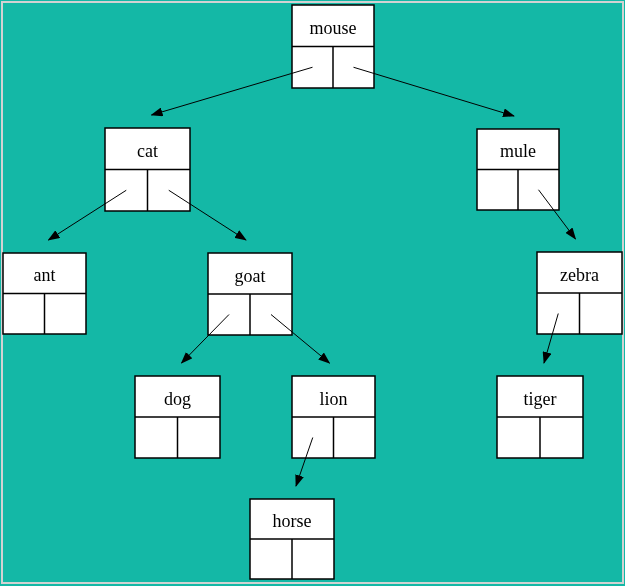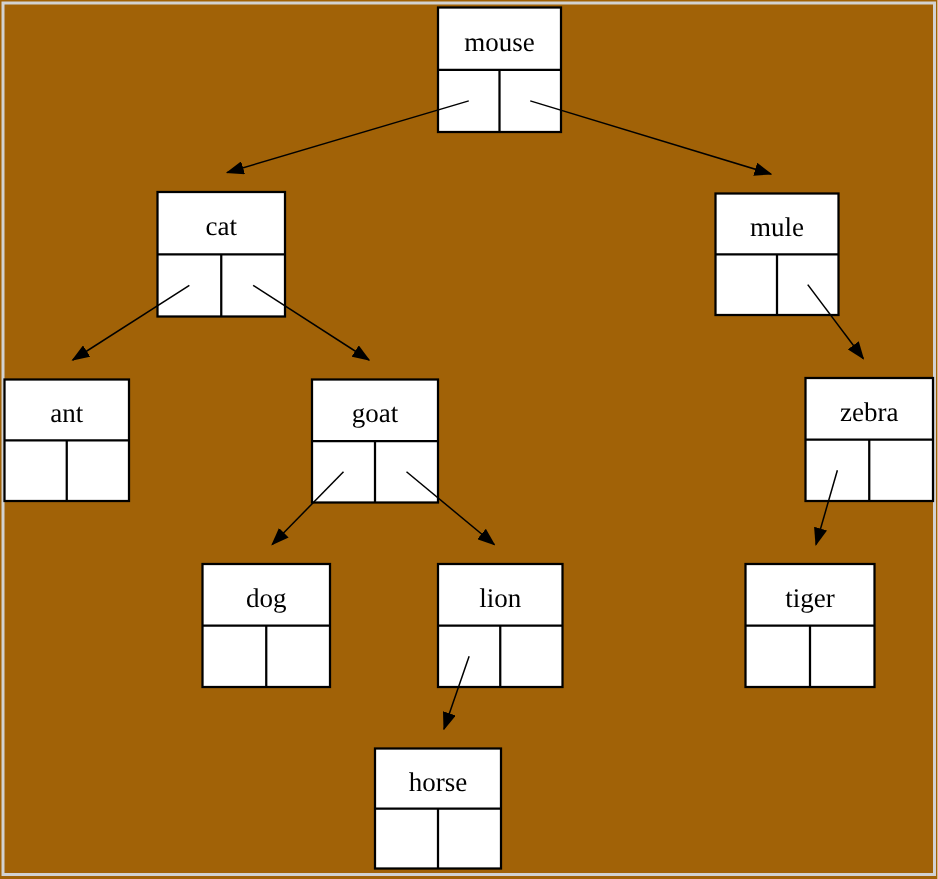--- a/index.html
+++ b/index.html
@@ -4,21 +4,21 @@
 <style>
   html, body {
     margin: 0;
     padding: 0;
     background: #ffffff;
   }
   .page {
     position: relative;
     width: 625px;
     height: 586px;
-    background: #a16207;
+    background: #14b8a6;
     font-family: "Liberation Serif", serif;
     overflow: hidden;
     text-decoration: underline;
   }
   .frame {
     position: absolute;
     left: 1px;
     top: 1px;
     width: 619px;
     height: 579px;

